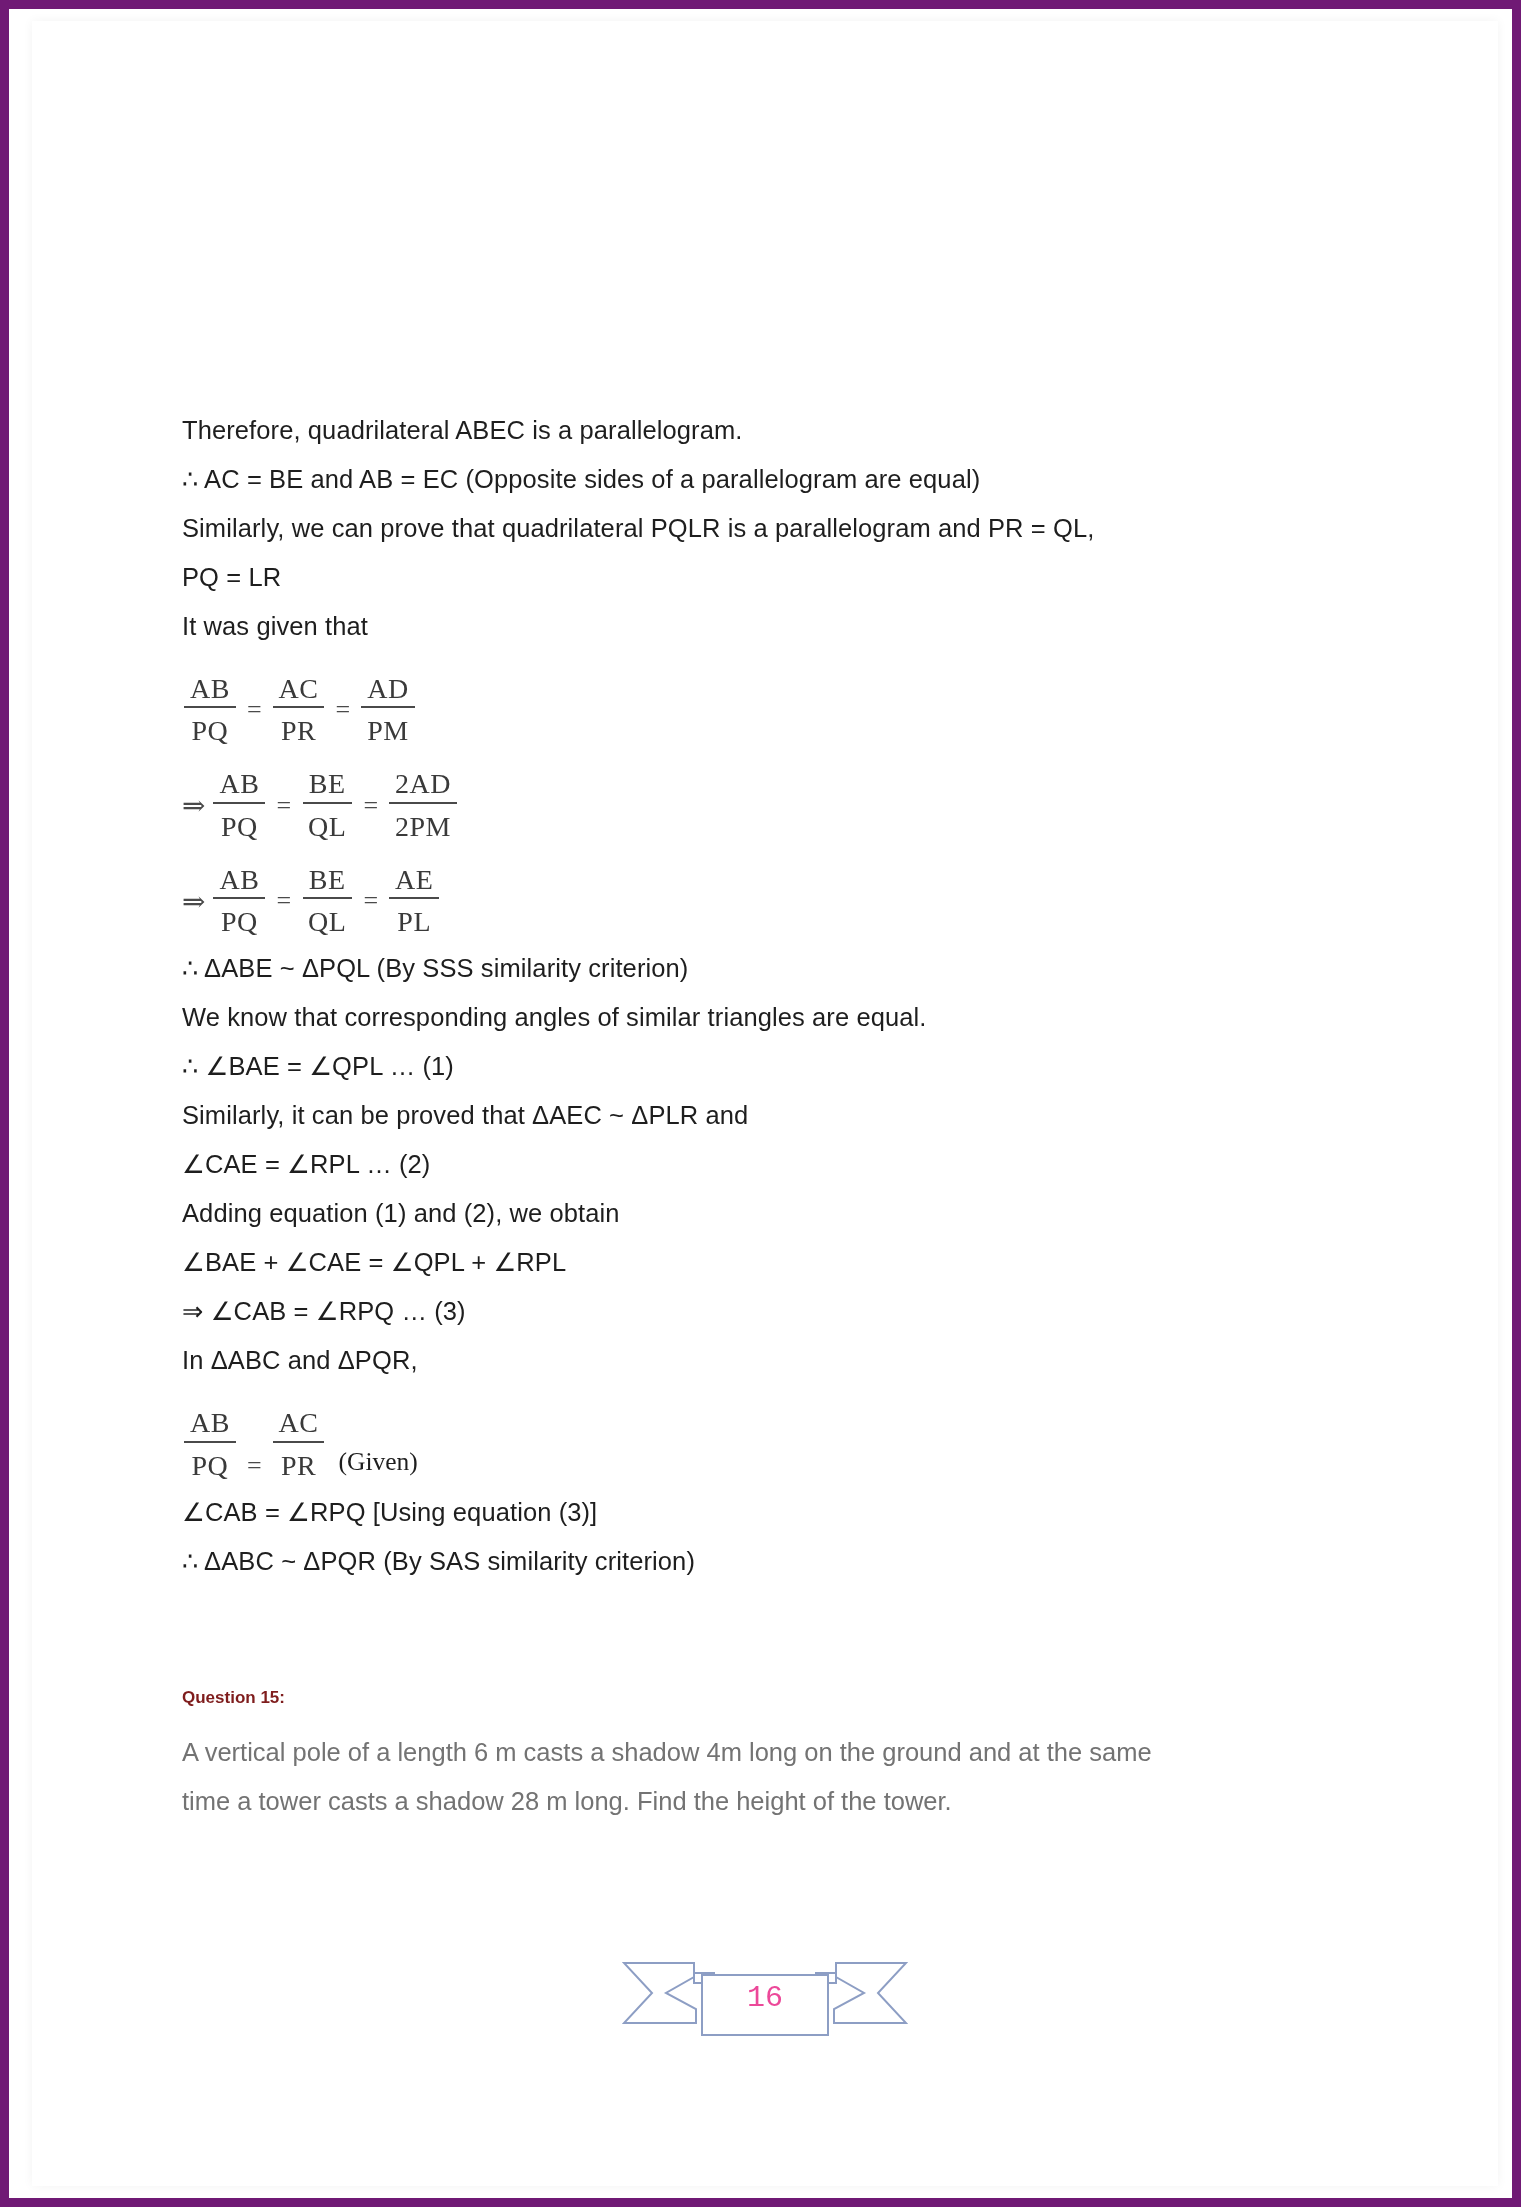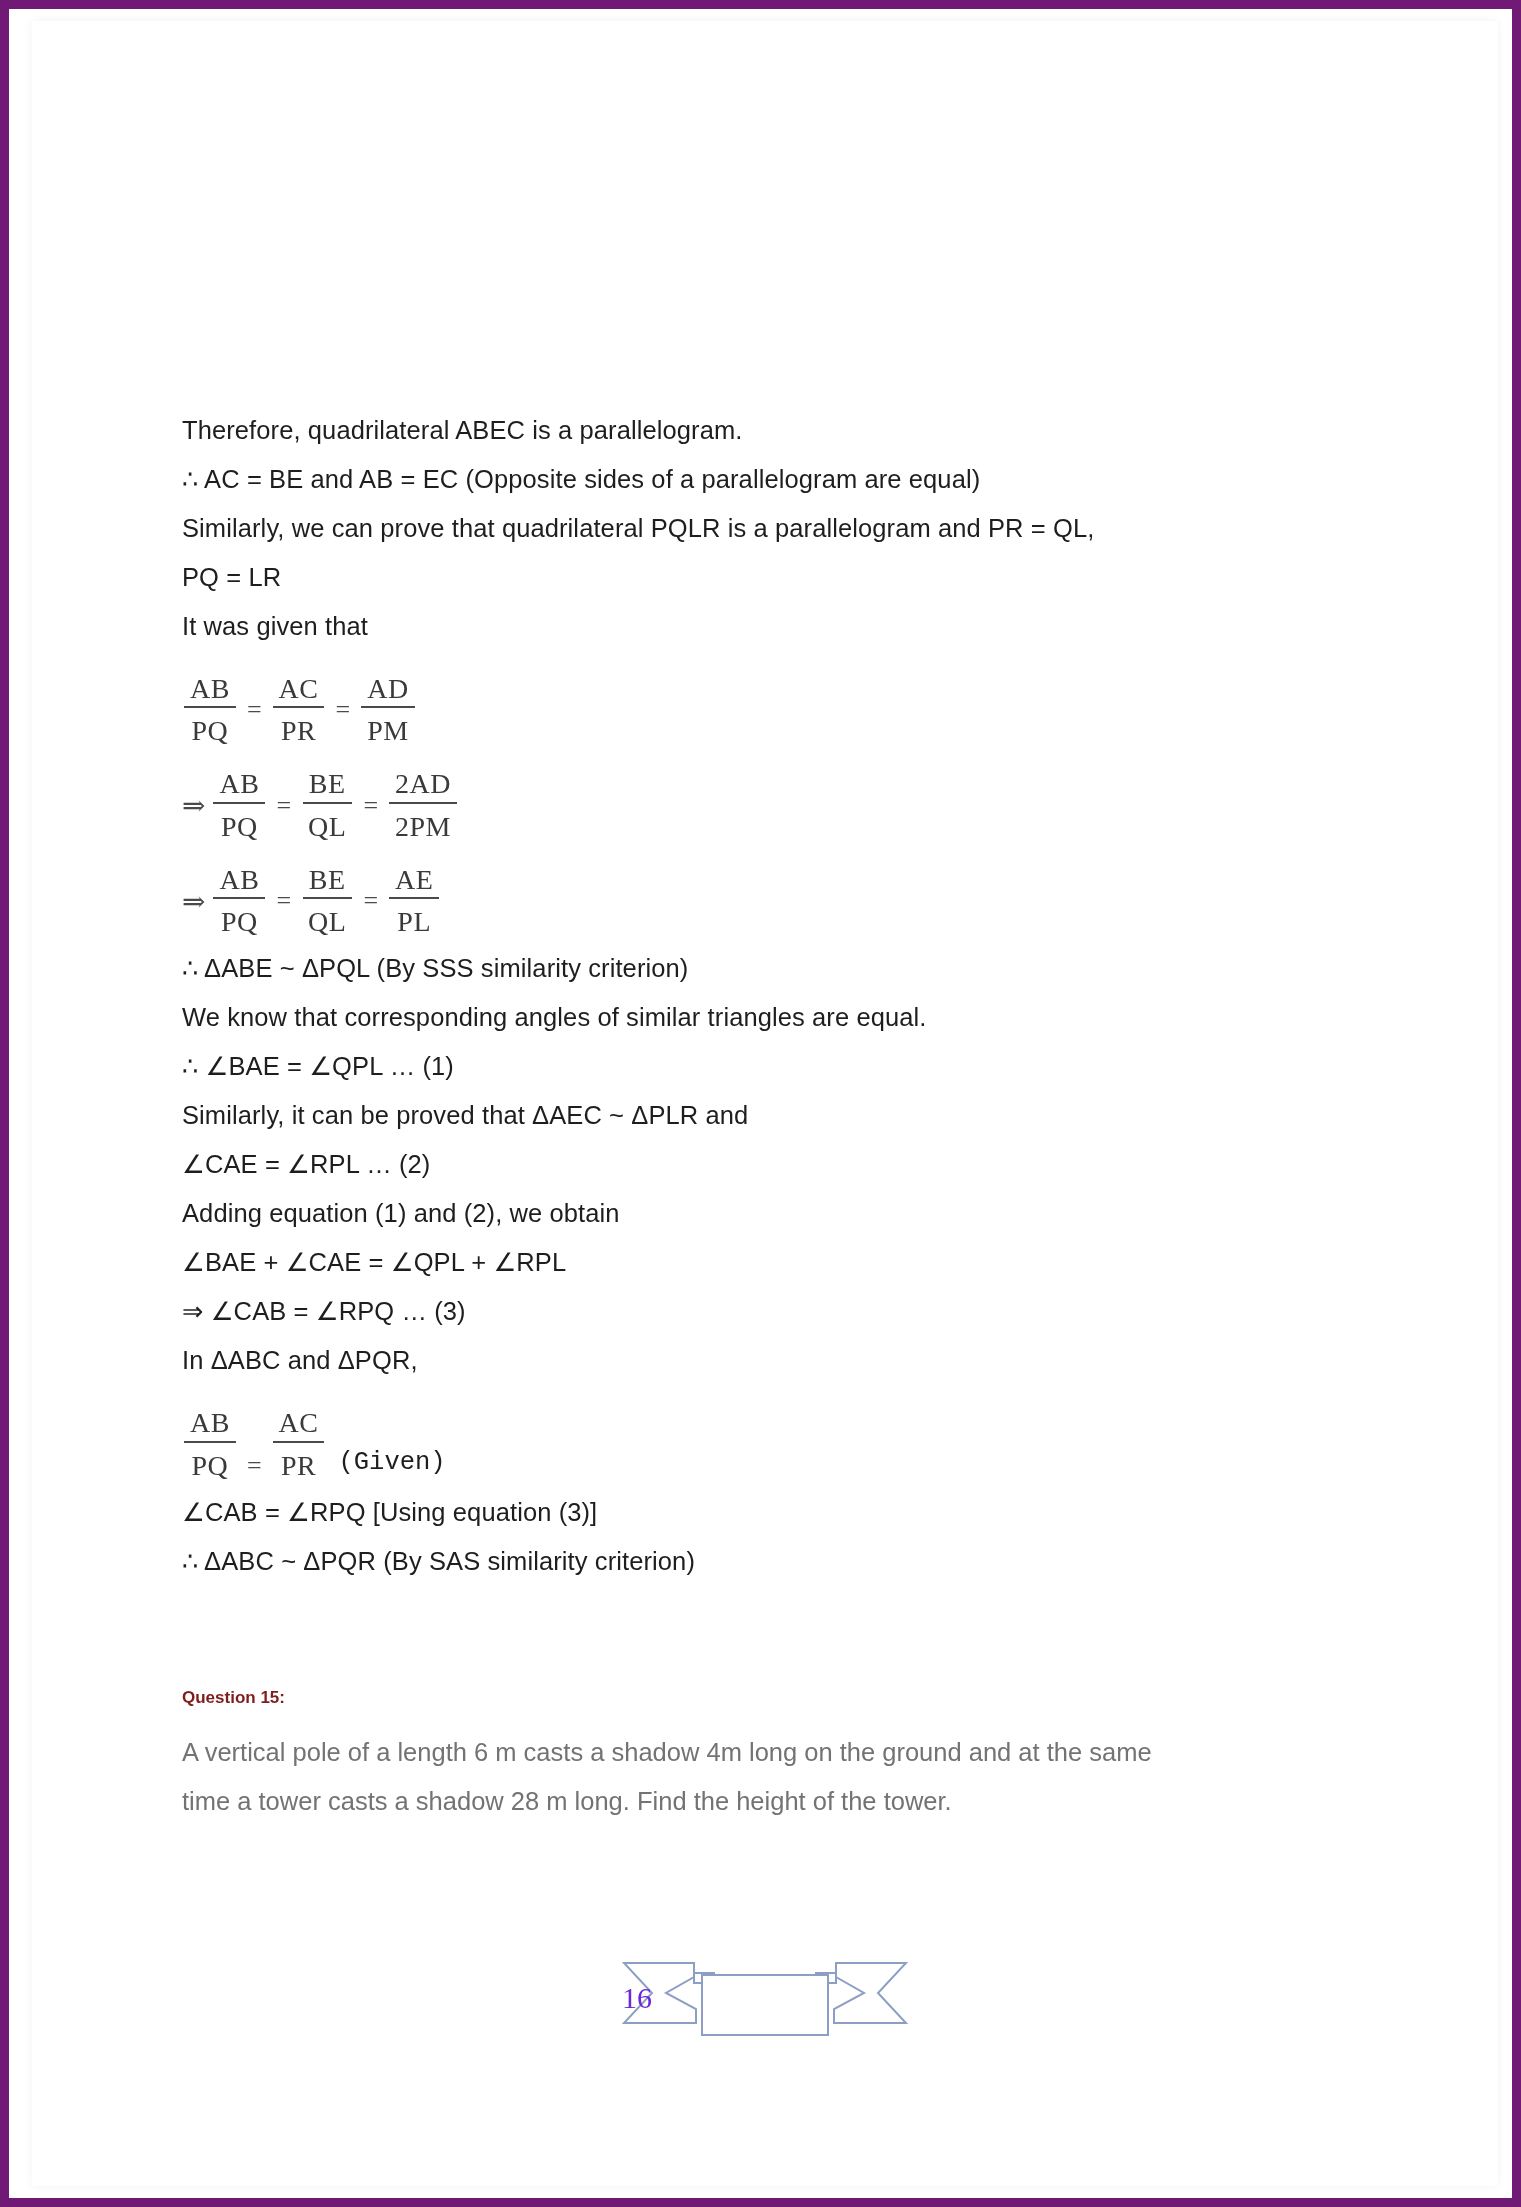--- a/index.html
+++ b/index.html
@@ -83,21 +83,21 @@
     letter-spacing: 0.5px;
   }
   .frac .num { border-bottom: 2px solid #4a4a4a; padding-bottom: 2px; }
   .frac .den { padding-top: 8px; }
 
   .math-inline-note {
     display: flex;
     align-items: flex-end;
   }
   .math-inline-note .given {
-    font-family: Liberation Mono, monospace;
+    font-family: Liberation Serif, serif;
     font-size: 25.5px;
     color: #1e1e1e;
     margin-left: 12px;
     padding-bottom: 4px;
   }
 
   
   .q-gap { height: 92px; }
   .q-head {
     font-size: 17px;
@@ -127,24 +127,24 @@
   #ribbon {
     position: relative;
     width: 286px;
     height: 96px;
   }
   #ribbon svg { display: block; }
   #page-num {
     position: absolute;
     left: 0; right: 0;
     top: 30px;
-    text-align: left;
-    font-family: Liberation Serif, serif;
+    text-align: center;
+    font-family: Liberation Mono, monospace;
     font-size: 30px;
-    color: #6d28d9;
+    color: #ec4899;
   }
 </style>
 </head>
 <body>
 
 <div id="page">
   <div id="paper">
 
     <div id="content">
 

